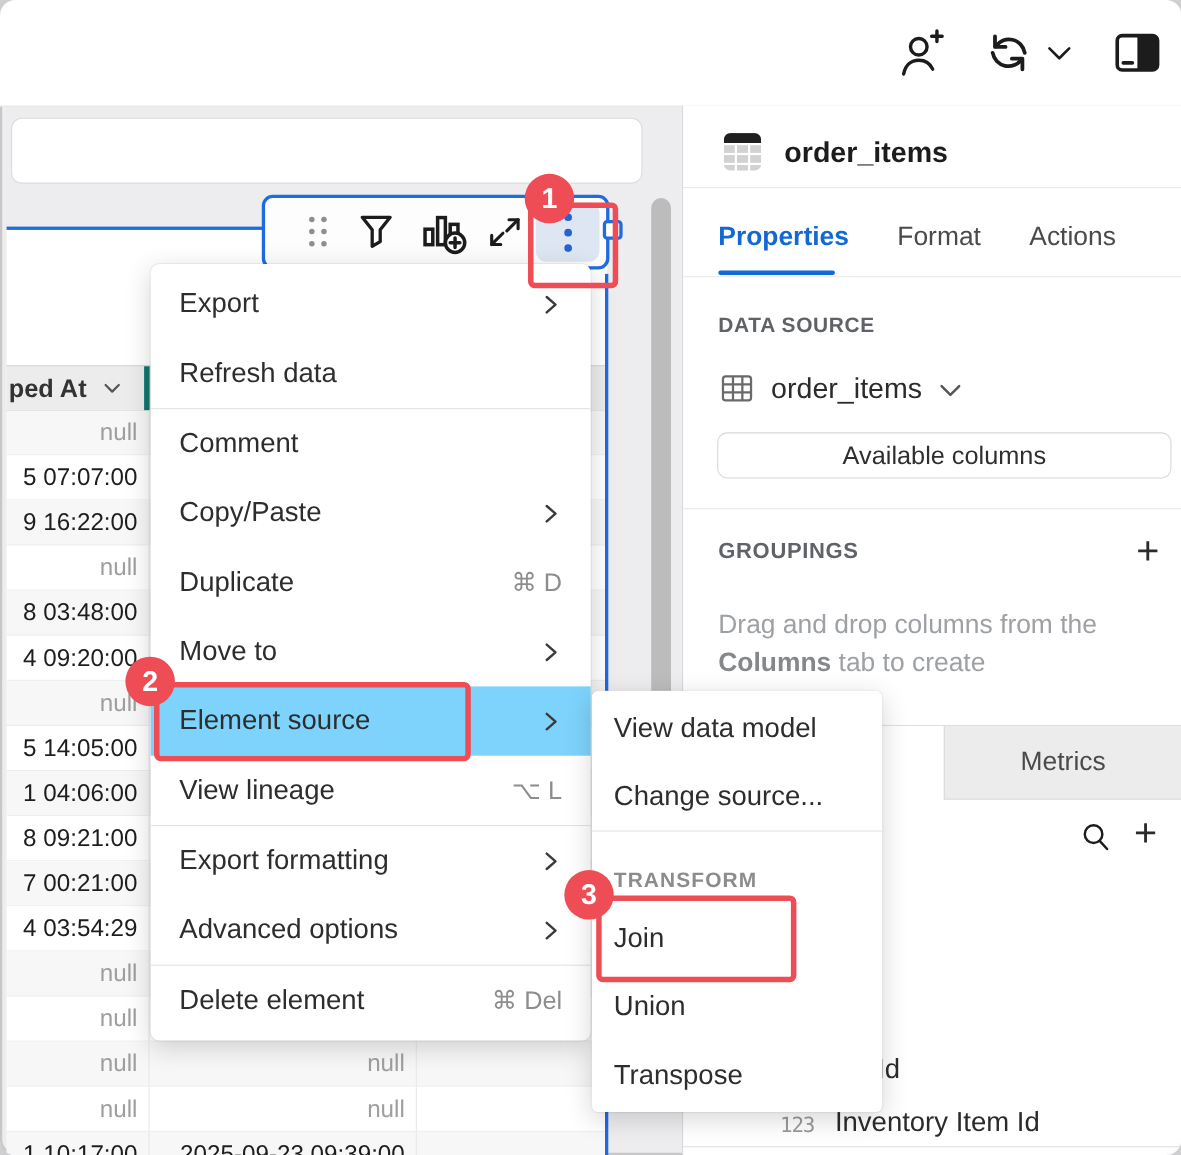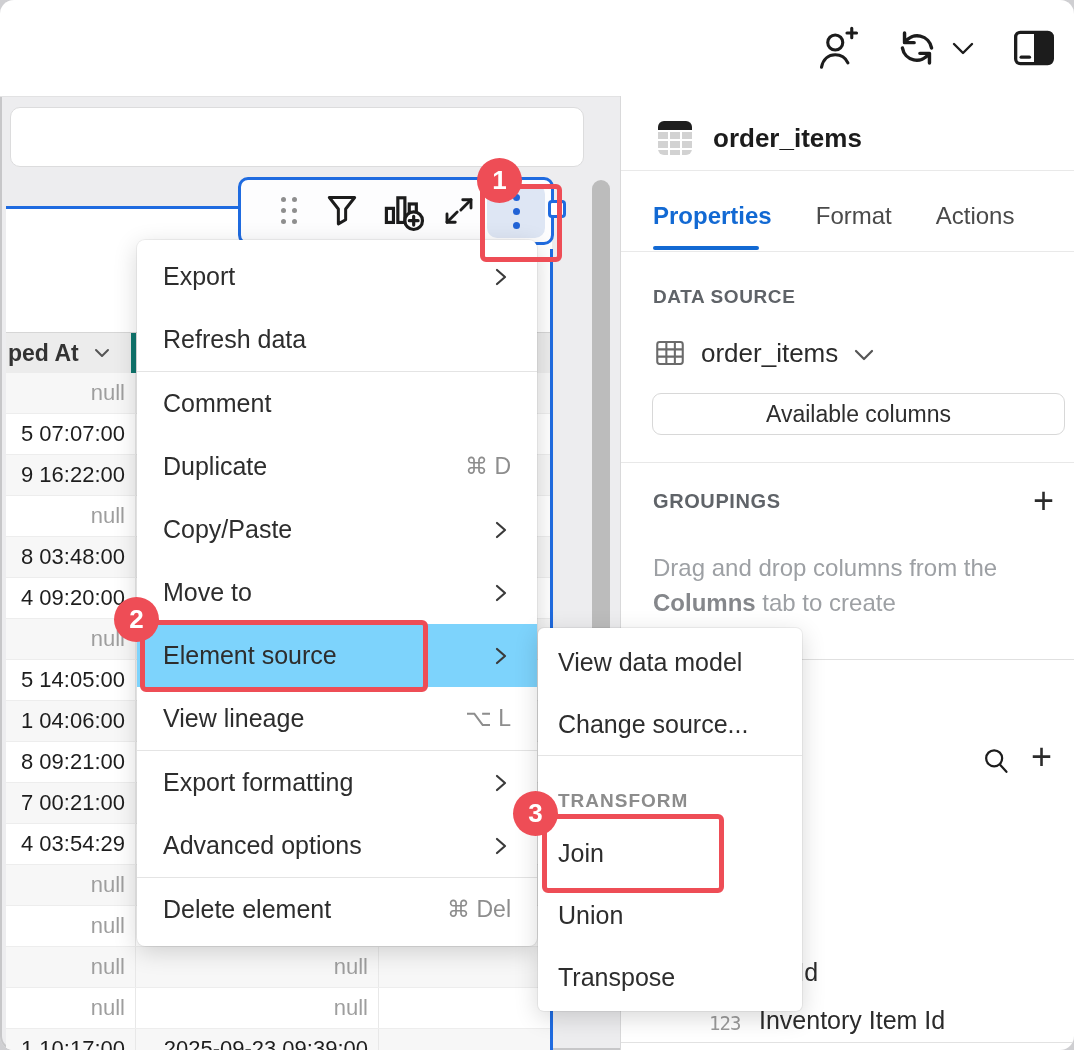--- a/index.html
+++ b/index.html
@@ -362,20 +362,21 @@
     </span>
     <div class="abs p-avail-btn">Available columns</div>
     <div class="abs p-div3"></div>
 
     <div class="abs p-seclabel p-grp-label">GROUPINGS</div>
     <div class="abs p-plus p-grp-plus">+</div>
     <div class="abs p-hint"><span>Drag and drop columns from the </span><b>Columns</b><span> tab to create groupings</span></div>
 
     <div class="abs p-tabbar">
       <div class="p-tab-columns">Columns</div>
+      <div class="p-tab-metrics">Metrics</div>
     </div>
 
     <div class="abs p-partial-n">N</div>
     <span class="abs p-search">
       <svg width="30" height="32" viewBox="0 0 24 26">
           <g fill="none" stroke="#1c1c1c" stroke-width="1.8" stroke-linecap="round">
         <circle cx="10.5" cy="10" r="6.5"></circle>
             <path d="M15.5 15.5l5 5.5"></path>
           </g>
         </svg>
@@ -400,30 +401,30 @@
         </span>
     </div>
     <div class="menu-item">
       <span class="mi-label">Refresh data</span>
     </div>
     <div class="menu-sep"></div>
     <div class="menu-item">
       <span class="mi-label">Comment</span>
     </div>
     <div class="menu-item">
+      <span class="mi-label">Copy/Paste</span>
+      <span>
+          <svg width="20" height="24" viewBox="0 0 20 24">
+            <path d="M6 5l8 7-8 7" fill="none" stroke="#3a3a3a" stroke-width="2.2" stroke-linecap="round" stroke-linejoin="round"></path>
+          </svg>
+        </span>
+    </div>
+    <div class="menu-item">
       <span class="mi-label">Duplicate</span>
       <span class="mi-short">⌘ D</span>
-    </div>
-    <div class="menu-item">
-      <span class="mi-label">Copy/Paste</span>
-      <span>
-          <svg width="20" height="24" viewBox="0 0 20 24">
-            <path d="M6 5l8 7-8 7" fill="none" stroke="#3a3a3a" stroke-width="2.2" stroke-linecap="round" stroke-linejoin="round"></path>
-          </svg>
-        </span>
     </div>
     <div class="menu-item">
       <span class="mi-label">Move to</span>
       <span>
           <svg width="20" height="24" viewBox="0 0 20 24">
             <path d="M6 5l8 7-8 7" fill="none" stroke="#3a3a3a" stroke-width="2.2" stroke-linecap="round" stroke-linejoin="round"></path>
           </svg>
         </span>
     </div>
     <div class="menu-item hl">

